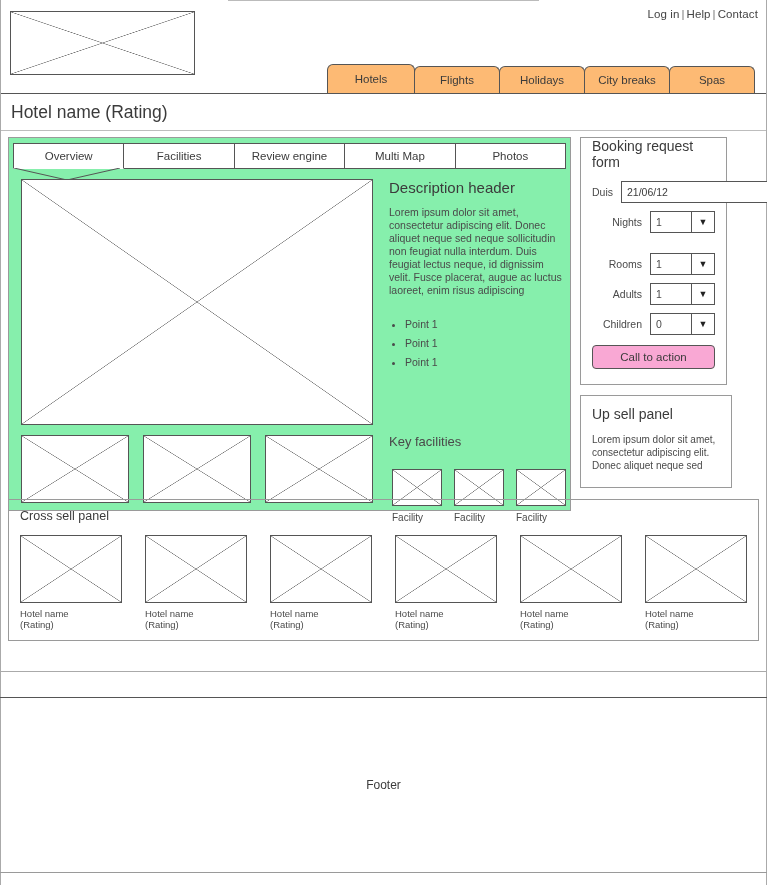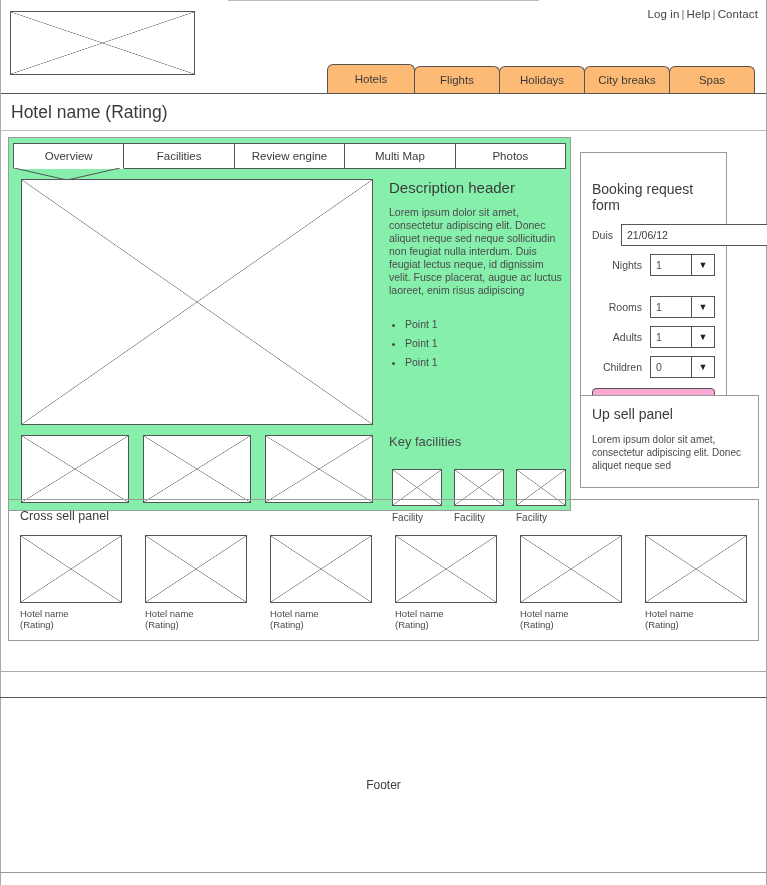--- a/index.html
+++ b/index.html
@@ -245,26 +245,25 @@
     position: absolute;
     left: 580px;
     border: 1px solid #9a9a9a;
     box-sizing: border-box;
     background: #fff;
   }
   .panel-booking {
     top: 6px;
     width: 147px;
     height: 248px;
-    padding: 28px 11px;
-    margin-top: 15px;
+    padding: 0 11px;
   }
   .panel-upsell {
     top: 264px;
-    width: 179px;
+    width: 152px;
     height: 93px;
     padding: 10px 11px;
   }
   .panel-title {
     font-size: 14px;
     color: #3b3b3b;
     margin: 0 0 11px 0;
     font-weight: normal;
   }
   .panel-text {

